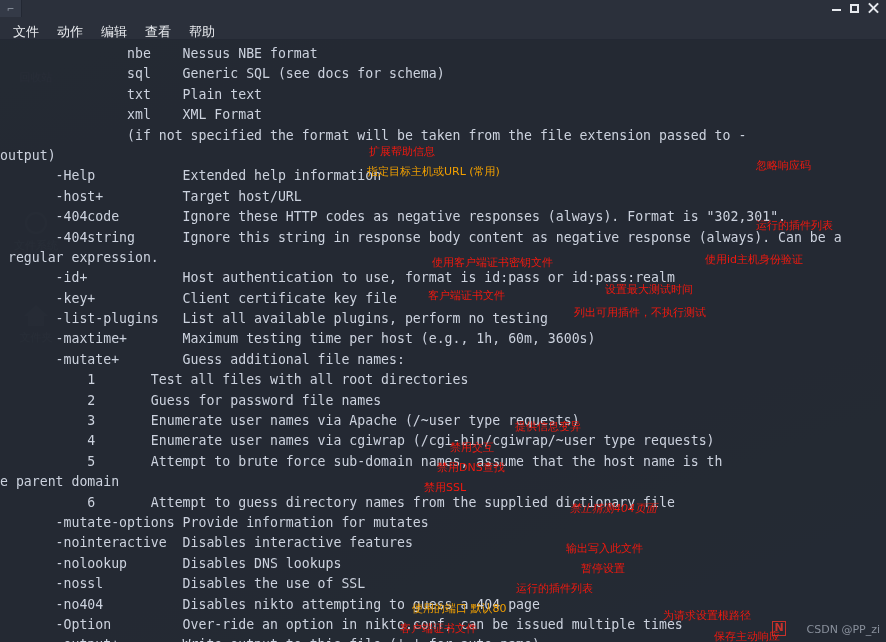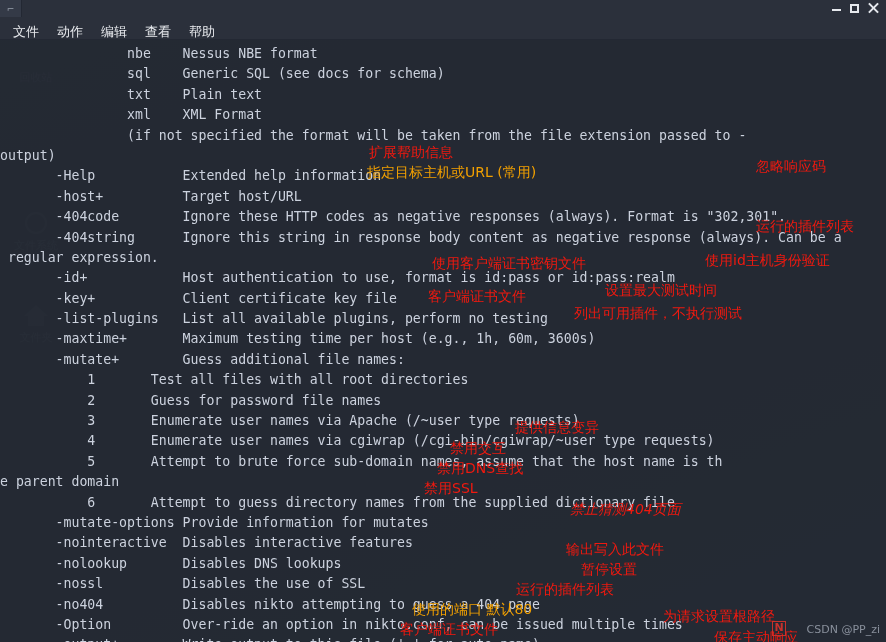--- a/index.html
+++ b/index.html
@@ -134,21 +134,21 @@
     color: #ccd2de;
     white-space: pre;
     letter-spacing: 0px;
   }
   #textgrid .ln { height: 20.4px; }
 
   
   .anno {
     position: absolute;
     font-family: "DejaVu Sans", sans-serif;
-    font-size: 14px;
+    font-size: 11px;
     line-height: 16px;
     white-space: nowrap;
     pointer-events: none;
   }
   .anno.red { color: #f0190f; }
   .anno.orange { color: #f2a000; padding-left: 12px; }
 
   
   #watermark {
     position: absolute;

